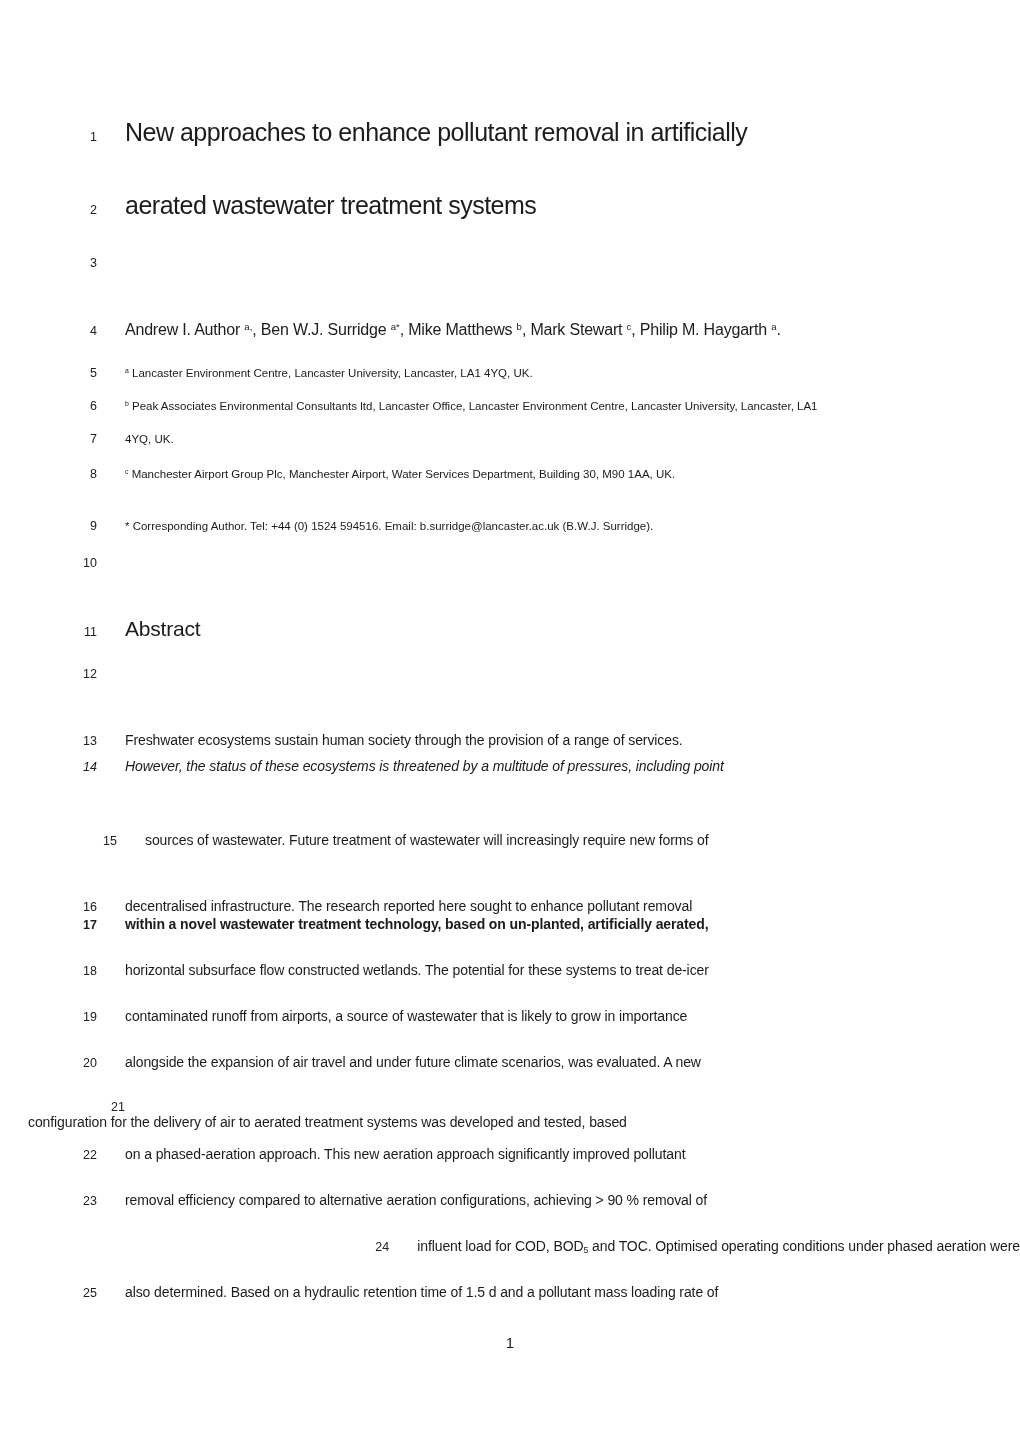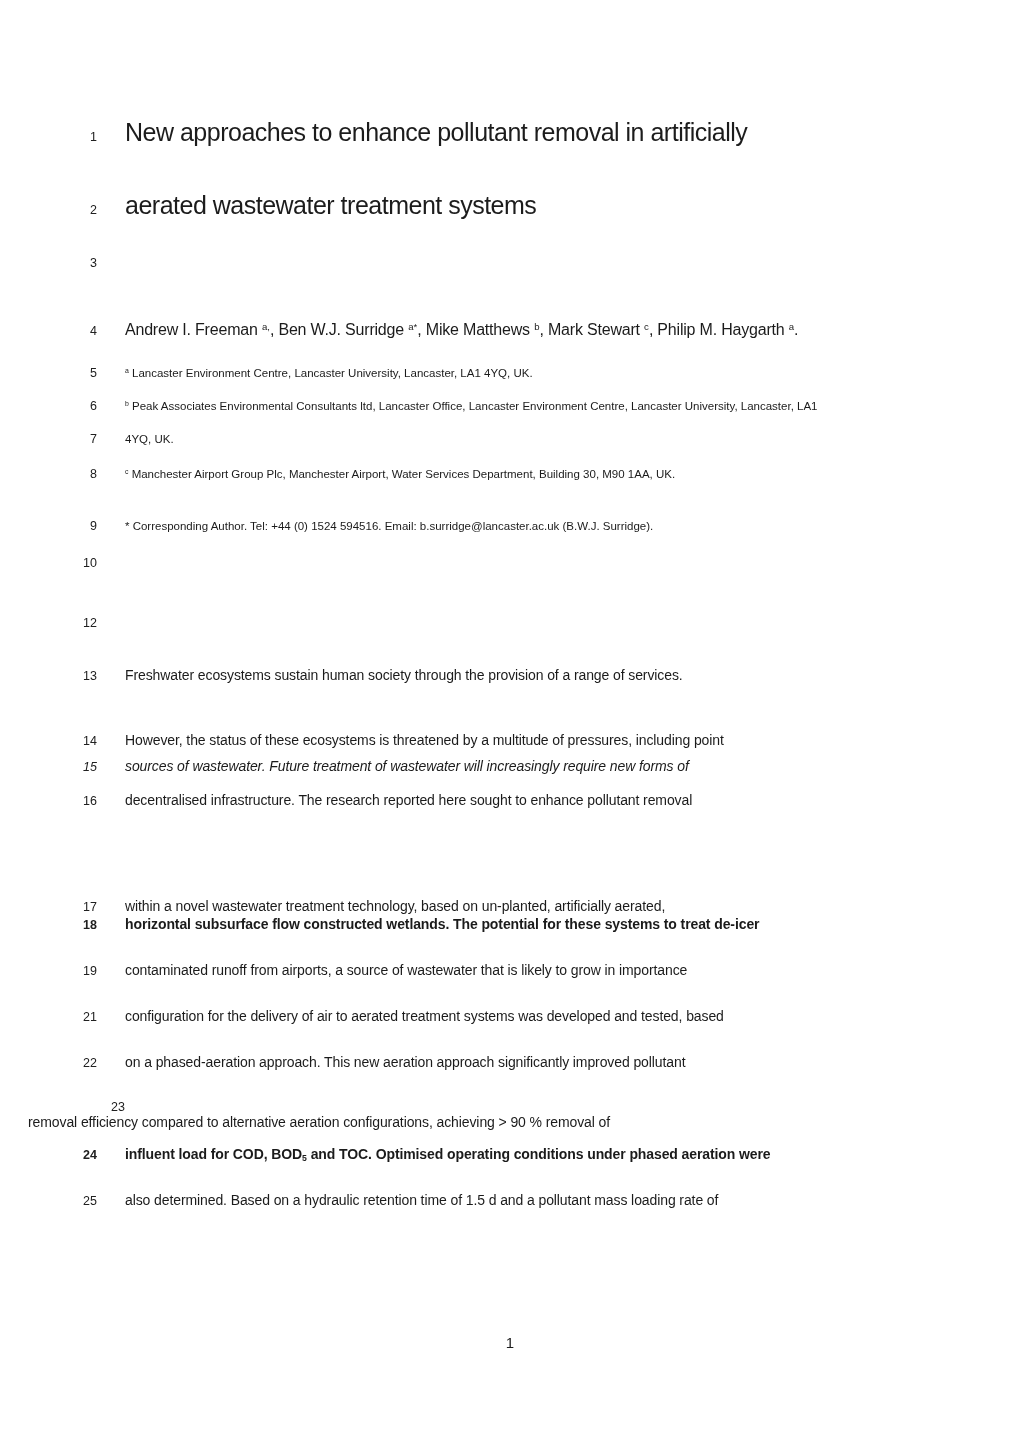--- a/index.html
+++ b/index.html
@@ -85,28 +85,28 @@
   .row:nth-child(5)  { top: 366px; }
   .row:nth-child(6)  { top: 399px; }
   .row:nth-child(7)  { top: 432px; }
   .row:nth-child(8)  { top: 467px; }
   .row:nth-child(9)  { top: 519px; }
   .row:nth-child(10) { top: 556px; }
   .row:nth-child(11) { top: 616px; }
   .row:nth-child(12) { top: 667px; }
   .row:nth-child(13) { top: 732px; }
   .row:nth-child(14) { top: 758px; font-style: italic; }
-  .row:nth-child(15) { top: 792px; }
+  .row:nth-child(15) { top: 832px; padding-left: 20px; }
   .row:nth-child(16) { top: 870px; margin-top: 28px; }
   .row:nth-child(17) { top: 916px; font-weight: bold; }
   .row:nth-child(18) { top: 962px; }
   .row:nth-child(19) { top: 1008px; }
   .row:nth-child(20) { top: 1054px; }
   .row:nth-child(21) { top: 1100px; flex-direction: column; }
-  .row:nth-child(22) { top: 1146px; font-weight: bold; }
+  .row:nth-child(22) { top: 1146px; }
   .row:nth-child(23) { top: 1192px; }
   .row:nth-child(24) { top: 1238px; justify-content: flex-end; }
   .row:nth-child(25) { top: 1284px; }
   .footer {
     position: absolute;
     left: 0;
     right: 0;
     top: 1334px;
     text-align: center;
     font-size: 15px;
@@ -125,21 +125,21 @@
       <div class="row r-title">
         <span class="lnum">2</span>
         <span class="ltext"><span>aerated wastewater treatment systems</span></span>
       </div>
       <div class="row r-empty">
         <span class="lnum">3</span>
         <span class="ltext"></span>
       </div>
       <div class="row r-authors">
         <span class="lnum">4</span>
-        <span class="ltext"><span>Andrew I. Freeman </span><sup class="sp">a,</sup><span>, Ben W.J. Surridge </span><sup class="sp">a*</sup><span>, Mike Matthews </span><sup class="sp">b</sup><span>, Mark Stewart </span><sup class="sp">c</sup><span>, Philip M. Haygarth </span><sup class="sp">a</sup><span>.</span></span>
+        <span class="ltext"><span>Andrew I. Author </span><sup class="sp">a,</sup><span>, Ben W.J. Surridge </span><sup class="sp">a*</sup><span>, Mike Matthews </span><sup class="sp">b</sup><span>, Mark Stewart </span><sup class="sp">c</sup><span>, Philip M. Haygarth </span><sup class="sp">a</sup><span>.</span></span>
       </div>
       <div class="row r-affiliation">
         <span class="lnum">5</span>
         <span class="ltext"><sup class="sp">a</sup><span> Lancaster Environment Centre, Lancaster University, Lancaster, LA1 4YQ, UK.</span></span>
       </div>
       <div class="row r-affiliation">
         <span class="lnum">6</span>
         <span class="ltext"><sup class="sp">b</sup><span> Peak Associates Environmental Consultants ltd, Lancaster Office, Lancaster Environment Centre, Lancaster University, Lancaster, LA1</span></span>
       </div>
       <div class="row r-affiliation">
@@ -151,20 +151,24 @@
         <span class="ltext"><sup class="sp">c</sup><span> Manchester Airport Group Plc, Manchester Airport, Water Services Department, Building 30, M90 1AA, UK.</span></span>
       </div>
       <div class="row r-corresponding">
         <span class="lnum">9</span>
         <span class="ltext"><span>* Corresponding Author. Tel: +44 (0) 1524 594516. Email: b.surridge@lancaster.ac.uk (B.W.J. Surridge).</span></span>
       </div>
       <div class="row r-empty">
         <span class="lnum">10</span>
         <span class="ltext"></span>
       </div>
+      <div class="row r-heading">
+        <span class="lnum">11</span>
+        <span class="ltext"><span>Abstract</span></span>
+      </div>
       <div class="row r-empty">
         <span class="lnum">12</span>
         <span class="ltext"></span>
       </div>
       <div class="row r-body">
         <span class="lnum">13</span>
         <span class="ltext"><span>Freshwater ecosystems sustain human society through the provision of a range of services.</span></span>
       </div>
       <div class="row r-body">
         <span class="lnum">14</span>
@@ -182,20 +186,24 @@
         <span class="lnum">17</span>
         <span class="ltext"><span>within a novel wastewater treatment technology, based on un-planted, artificially aerated,</span></span>
       </div>
       <div class="row r-body">
         <span class="lnum">18</span>
         <span class="ltext"><span>horizontal subsurface flow constructed wetlands. The potential for these systems to treat de-icer</span></span>
       </div>
       <div class="row r-body">
         <span class="lnum">19</span>
         <span class="ltext"><span>contaminated runoff from airports, a source of wastewater that is likely to grow in importance</span></span>
+      </div>
+      <div class="row r-body">
+        <span class="lnum">20</span>
+        <span class="ltext"><span>alongside the expansion of air travel and under future climate scenarios, was evaluated. A new</span></span>
       </div>
       <div class="row r-body">
         <span class="lnum">21</span>
         <span class="ltext"><span>configuration for the delivery of air to aerated treatment systems was developed and tested, based</span></span>
       </div>
       <div class="row r-body">
         <span class="lnum">22</span>
         <span class="ltext"><span>on a phased-aeration approach. This new aeration approach significantly improved pollutant</span></span>
       </div>
       <div class="row r-body">

